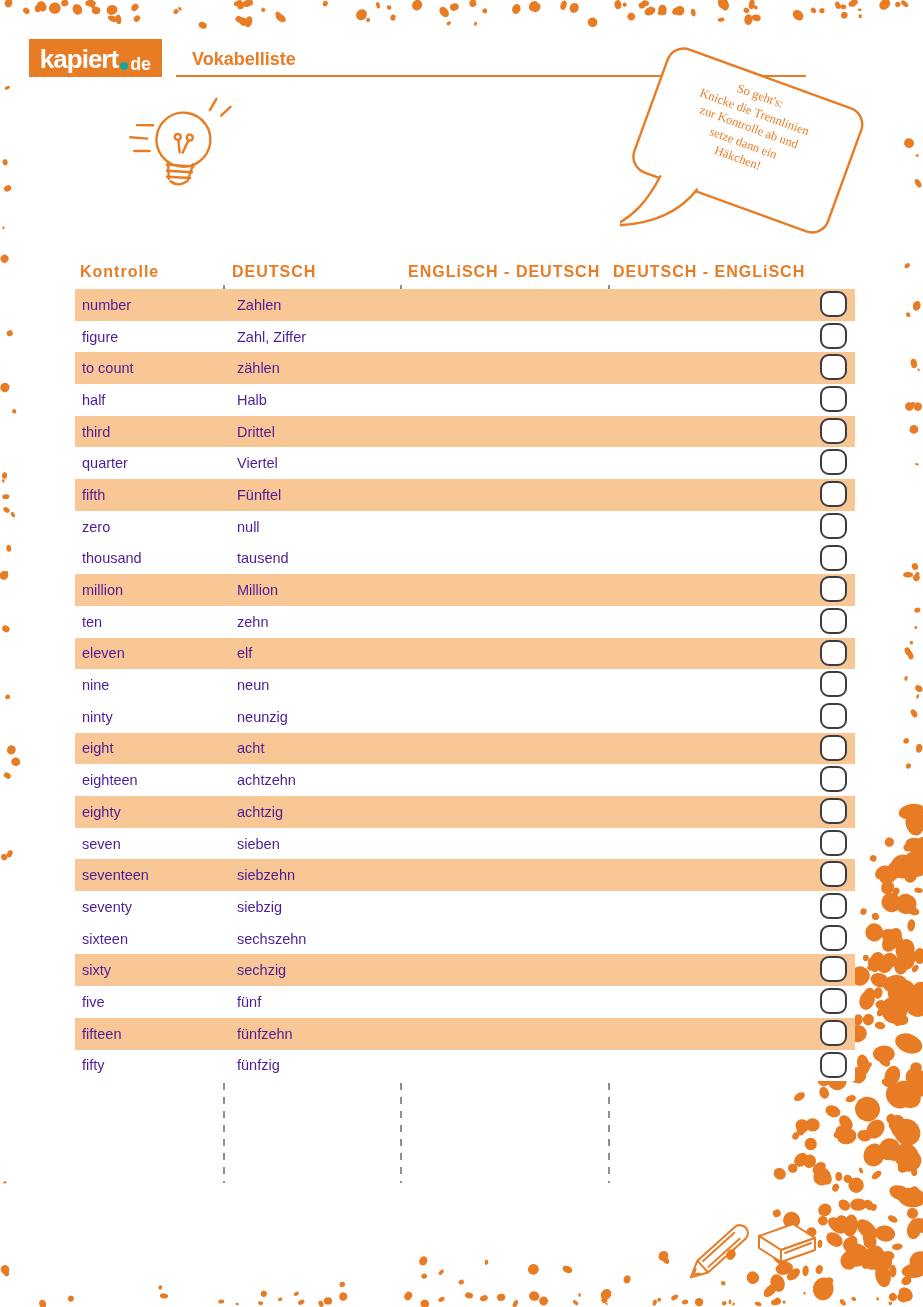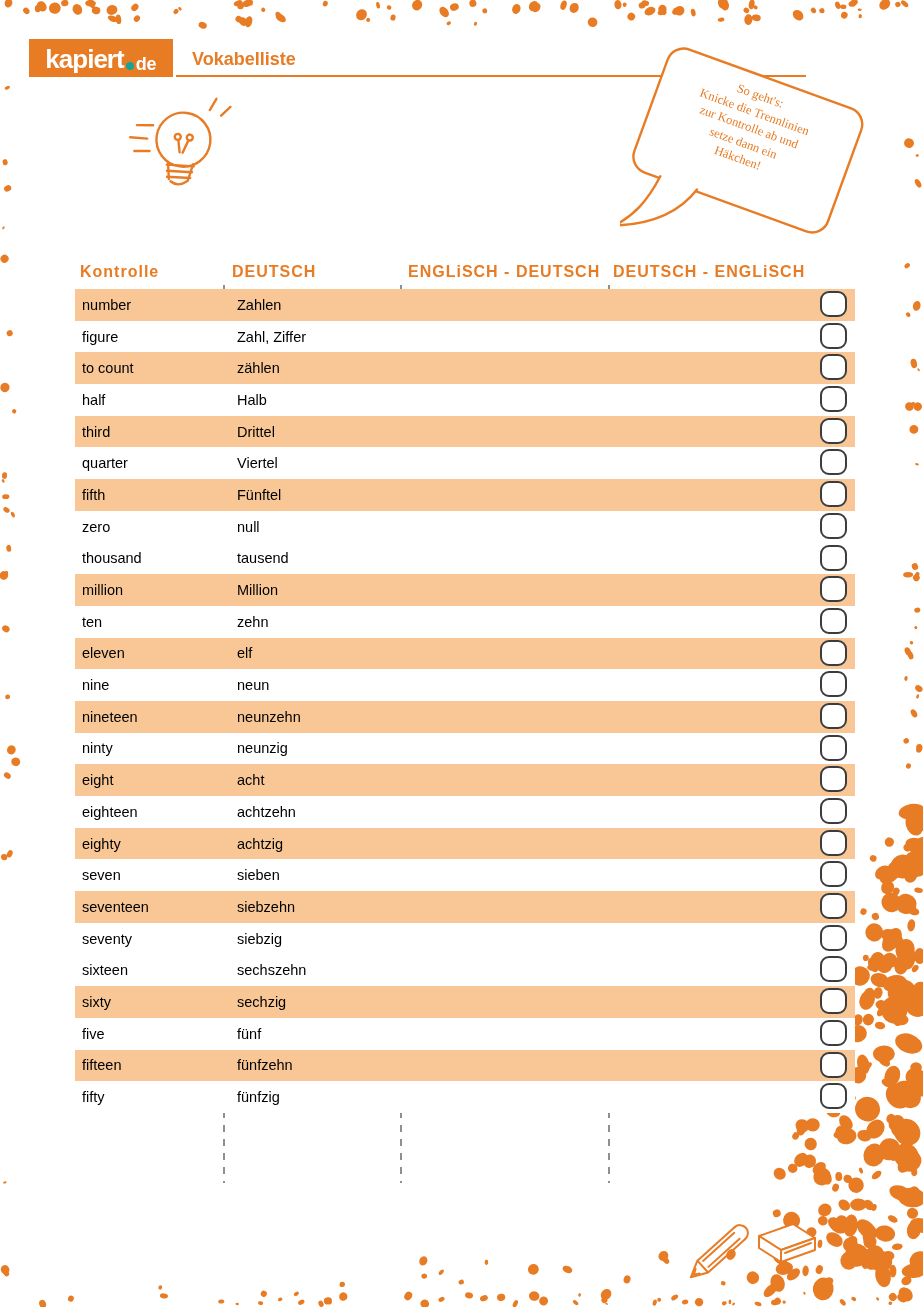--- a/index.html
+++ b/index.html
@@ -4,21 +4,21 @@
 <style>
   html,body { margin:0; padding:0; background:#ffffff; }
   #page {
     position:relative; width:923px; height:1307px; overflow:hidden;
     background:#ffffff; font-family:"Liberation Sans", sans-serif;
   }
   #decor { position:absolute; left:0; top:0; pointer-events:none; }
 
   
   .logo-box {
-    position:absolute; left:29px; top:39px; width:144px; height:38px;
+    position:absolute; left:29px; top:39px; width:133px; height:38px;
     background:#e87c25; display:flex; align-items:flex-end; justify-content:center;
     padding-bottom:5px; box-sizing:border-box;
   }
   .logo-main { color:#fff; font-weight:bold; font-size:26px; letter-spacing:-1px; line-height:1; }
   .logo-dot { width:8px; height:8px; border-radius:50%; background:#17a398; margin:0 2px 2px 2px; display:inline-block; }
   .logo-tld { color:#fff; font-weight:bold; font-size:18px; line-height:1; margin-bottom:-1px; }
   .section-label { position:absolute; left:192px; top:49px; color:#e87c25; font-weight:bold; font-size:18px; }
   .header-rule { position:absolute; left:176px; top:75px; width:630px; height:2px; background:#e87c25; }
 
   
@@ -37,21 +37,21 @@
 
   
   .table-headers { position:absolute; top:263px; left:0; width:923px; height:22px; color:#e87c25; font-weight:bold; font-size:16px; letter-spacing:1px; }
   .table-headers span { position:absolute; top:0; }
   .th-1 { left:80px; } .th-2 { left:232px; } .th-3 { left:408px; } .th-4 { left:613px; }
 
   #rows { position:absolute; left:75px; top:289px; width:780px; }
   .row { position:relative; height:31.7px; display:flex; align-items:center; }
   .row.odd { background:#f8c795; }
   .row.even { background:#ffffff; }
-  .cell { color:#000000; font-size:14.5px; }
+  .cell { color:#4c1d95; font-size:14.5px; }
   .cell.en { position:absolute; left:7px; }
   .cell.de { position:absolute; left:162px; }
   .checkbox {
     position:absolute; right:8px; top:2px; width:27px; height:26px;
     border:2.4px solid #3c3c3e; border-radius:9px; background:#fff; box-sizing:border-box;
   }
   .dash-line {
     position:absolute; top:-4px; width:2px; height:898px;
     background:repeating-linear-gradient(to bottom, #8f8f8f 0 7px, transparent 7px 14px);
   }
@@ -566,25 +566,20 @@
       <div class="row odd">
         <span class="cell en">eleven</span>
         <span class="cell de">elf</span>
         <span class="checkbox"></span>
       </div>
       <div class="row even">
         <span class="cell en">nine</span>
         <span class="cell de">neun</span>
         <span class="checkbox"></span>
       </div>
-      <div class="row odd">
-        <span class="cell en">nineteen</span>
-        <span class="cell de">neunzehn</span>
-        <span class="checkbox"></span>
-      </div>
       <div class="row even">
         <span class="cell en">ninty</span>
         <span class="cell de">neunzig</span>
         <span class="checkbox"></span>
       </div>
       <div class="row odd">
         <span class="cell en">eight</span>
         <span class="cell de">acht</span>
         <span class="checkbox"></span>
       </div>

